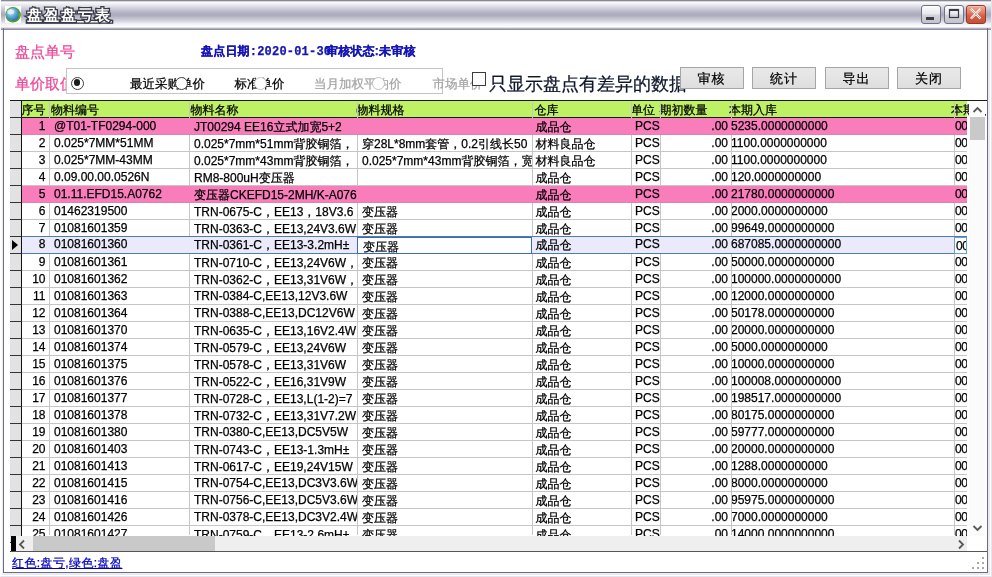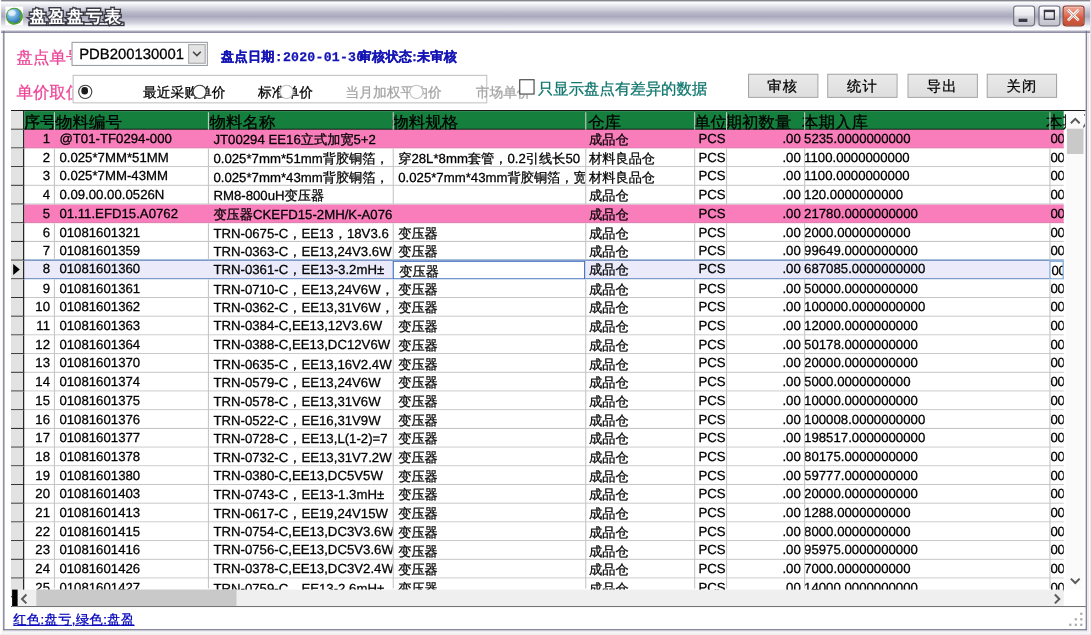--- a/index.html
+++ b/index.html
@@ -34,30 +34,30 @@
 #combo .btn{position:absolute;right:1px;top:1px;width:16px;height:18px;background:#e3e3e3;border:1px solid #acacac;}
 
 #rgrp{position:absolute;left:62.5px;top:38px;width:377px;height:26px;border:1px solid #c3c3c3;background:#fff;}
 .radio{position:absolute;top:46.5px;width:13px;height:13px;border-radius:50%;background:#fff;border:1.4px solid #3f3f3f;}
 .radio.dis{border-color:#c3c3c3;}
 .radio.on:after{content:"";position:absolute;left:1.9px;top:1.9px;width:6.5px;height:6.5px;border-radius:50%;background:#1c1c1c;}
 .rlbl{position:absolute;top:46px;font-size:12.5px;color:#000;margin-left:44px;}
 .rlbl.dis{color:#a5a5a5;}
 
 #chk{position:absolute;left:469px;top:42px;width:14px;height:14px;border:1px solid #3c3c3c;background:#fff;}
-#chklbl{position:absolute;left:486px;top:42px;font-size:14px;color:#0f766e;}
+#chklbl{position:absolute;left:486px;top:42px;font-size:18px;color:#0f172a;}
 
 .pbtn{position:absolute;top:37px;width:64px;height:22px;background:linear-gradient(180deg,#e9e9e9,#dedede);border:1px solid #a5a5a5;
  font-size:13px;color:#000;text-align:center;line-height:21px;letter-spacing:1px;}
 
 #grid{position:absolute;left:10px;top:100px;width:977px;height:452px;background:#fff;
  border-top:1px solid #1a1a1a;border-left:1px solid #1a1a1a;border-bottom:1px solid #555;}
 #gclip{position:absolute;left:10px;top:101px;width:976px;height:450px;overflow:hidden;background:#fff;}
 
-#ghead{position:absolute;left:11.5px;top:0px;width:945.5px;height:17px;border-bottom:1px solid #1a1a1a;background:#15803d;font-size:15px;color:#000;padding-left:25px;}
+#ghead{position:absolute;left:11.5px;top:0px;width:945.5px;height:17px;border-bottom:1px solid #1a1a1a;background:#bef264;font-size:12px;color:#000;padding-left:25px;}
 #ghead .h{position:absolute;top:1px;white-space:nowrap;}
 
 .ind{position:absolute;left:0px;width:11.5px;background:#e2e2e2;border-right:1.5px solid #111;border-bottom:1px solid #333;}
 
 .row{position:absolute;left:11.5px;width:945.5px;height:17px;background:#fff;border-bottom:1px solid #c6c6c6;font-size:12px;color:#000;}
 .row.pink{background:#f97dba;border-bottom-color:#d884b0;}
 .row.sel{background:#eaeafa;border-top:1px solid #4f7ab5;border-bottom:1px solid #4f7ab5;height:18px;margin-top:-1px;}
 .row.sel .last{background:#fff;border:1px solid #6a9fd8;top:0;height:17px;padding-top:1px;}
 .c{position:absolute;top:1px;white-space:nowrap;overflow:hidden;padding-left:5px;height:16px;}
 .c.seq{left:0.0px;width:27.5px}
@@ -127,26 +127,20 @@
             <line x1="13" y1="3.5" x2="4.5" y2="12"></line>
           </g>
           <g stroke="#571f12" stroke-width="0.8" opacity="0.5">
             <line x1="3.6" y1="2.8" x2="14" y2="13"></line>
             <line x1="14" y1="2.8" x2="3.6" y2="13"></line>
           </g>
         </svg></div>
   </div>
   <div id="client">
     <label class="blk" style="left:12px;top:13px;">盘点单号</label>
-    <div id="combo">
-      <div class="txt">PDB200130001</div>
-      <div class="btn"><svg width="14" height="16">
-            <path d="M3.5 6 L7 9.5 L10.5 6" fill="none" stroke="#444" stroke-width="1.4"></path>
-          </svg></div>
-    </div>
     <div class="blue" style="left:198px;top:13px;font-family:Liberation Mono, monospace;">盘点日期:2020-01-30</div>
     <div class="blue" style="left:323px;top:13px;">审核状态:未审核</div>
 
     <label class="blk" style="left:12px;top:45px;">单价取值：</label>
     <div id="rgrp"></div>
     <div class="radio on" style="left:68px"></div>
     <div class="rlbl" style="left:83px">最近采购单价</div>
     <div class="radio" style="left:171.5px"></div>
     <div class="rlbl" style="left:187.5px">标准单价</div>
     <div class="radio dis" style="left:251px"></div>
@@ -224,21 +218,21 @@
         <div class="c name">变压器CKEFD15-2MH/K-A076</div>
         <div class="c spec"></div>
         <div class="c wh">成品仓</div>
         <div class="c unit">PCS</div>
         <div class="c qty0">.00</div>
         <div class="c qin">21780.0000000000</div>
         <div class="c last">00</div>
       </div>
 <div class="row" style="top:102px">
         <div class="c seq">6</div>
-        <div class="c code">01081601321</div>
+        <div class="c code">01462319500</div>
         <div class="c name">TRN-0675-C，EE13，18V3.6</div>
         <div class="c spec">变压器</div>
         <div class="c wh">成品仓</div>
         <div class="c unit">PCS</div>
         <div class="c qty0">.00</div>
         <div class="c qin">2000.0000000000</div>
         <div class="c last">00</div>
       </div>
 <div class="row" style="top:119px">
         <div class="c seq">7</div>

